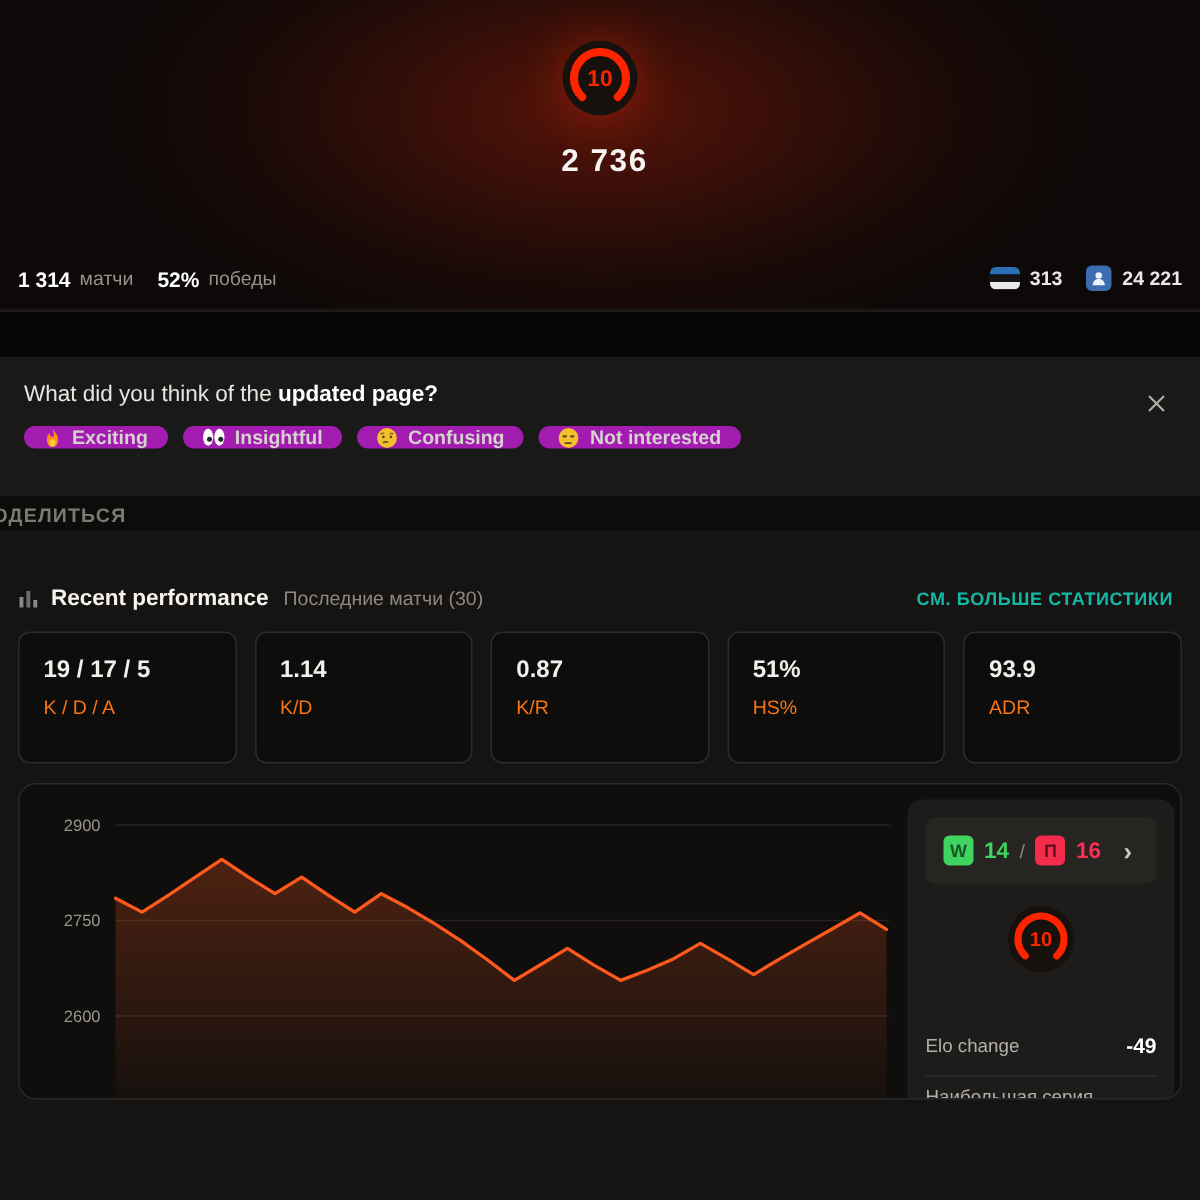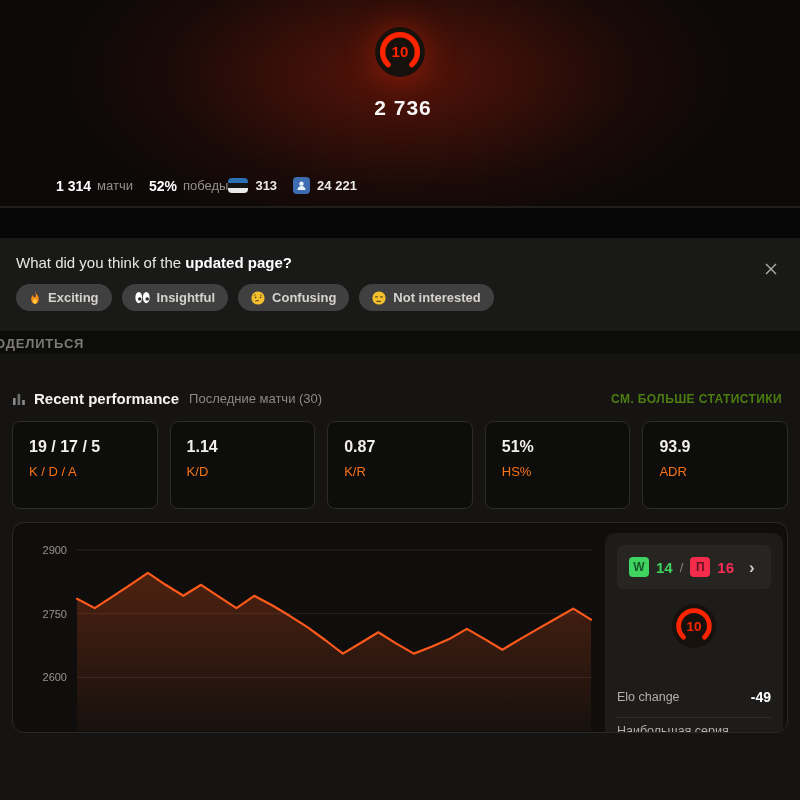--- a/index.html
+++ b/index.html
@@ -8,55 +8,55 @@
 
   
   .hero{position:relative;width:800px;height:206px;background:
         radial-gradient(ellipse 430px 210px at 50% 36%, rgba(158,30,10,.50), rgba(70,14,6,.22) 55%, rgba(0,0,0,0) 78%),
         #0d0908; border-bottom:1px solid #231b18;}
   .hero-badge{position:absolute;left:50%;top:26px;transform:translateX(-50%);
         filter:drop-shadow(0 0 16px rgba(255,45,0,.38));}
   .hero-elo{position:absolute;left:3px;top:96px;width:100%;text-align:center;
         font-size:21px;font-weight:bold;letter-spacing:1px;color:#f7f5f3;}
   .hero-bottom{position:absolute;left:0;right:0;bottom:12px;display:flex;
-        justify-content:flex-start;align-items:center;padding:0 12px;margin-left:44px;}
+        justify-content:space-between;align-items:center;padding:0 12px;}
   .hb-left,.hb-right{display:flex;align-items:center;gap:16px;}
   .stat-pair{display:flex;align-items:center;gap:6px;font-size:13px;}
   .stat-pair b{font-size:14px;color:#fff;}
   .stat-pair span{color:#94908b;}
   .rank{display:flex;align-items:center;gap:7px;font-size:13px;font-weight:bold;color:#eceae8;}
   .flag{width:20px;height:15px;border-radius:4px;overflow:hidden;display:block;}
   .rank-ico{width:17px;height:17px;border-radius:4px;background:#3d6db0;display:flex;
         align-items:center;justify-content:center;}
 
   
   .band{width:800px;height:30px;background:#060606;border-top:1px solid #1e1e1e;}
 
   
   .banner{position:relative;width:800px;height:94px;background:#191918;box-sizing:border-box;
         padding:16px 10px 0 16px;border-bottom:1px solid #0a0a0a;}
   .banner-title{font-size:15px;color:#e8e6e3;}
   .banner-title .bold{font-weight:bold;color:#fff;}
   .pills{display:flex;gap:10px;margin-top:13px;}
-  .pill{display:flex;align-items:center;gap:7px;height:27px;padding:0 13px;border-radius:14px;
-        background:#404040;border:none;cursor:pointer;font-family:inherit;
+  .pill{display:flex;align-items:center;gap:7px;height:15px;padding:0 13px;border-radius:14px;
+        background:#a21caf;border:none;cursor:pointer;font-family:inherit;
         font-size:13px;font-weight:bold;color:#d6d3cf;}
   .banner-close{position:absolute;right:18px;top:20px;background:none;border:none;cursor:pointer;padding:4px;}
 
   
   .share-strip{width:800px;height:22px;background:#0c0c0b;overflow:hidden;}
   .share-strip span{display:inline-block;margin-left:-5px;margin-top:4px;font-size:13px;
         font-weight:bold;color:#7d7974;letter-spacing:.8px;}
 
   
   .main{width:800px;height:448px;background:#151412;box-sizing:border-box;padding-top:36px;}
   .perf-head{display:flex;align-items:center;padding:0 12px;}
   .perf-title{font-size:15px;font-weight:bold;color:#f5f2ef;margin-left:8px;}
   .perf-sub{font-size:13px;color:#8d8882;margin-left:10px;}
-  .perf-link{margin-left:auto;font-size:12px;font-weight:bold;color:#4d7c0f;
+  .perf-link{margin-left:auto;font-size:12px;font-weight:bold;color:#14b8a6;
         letter-spacing:.4px;background:none;border:none;cursor:pointer;font-family:inherit;}
 
   .cards{display:flex;gap:12px;padding:14px 12px 0 12px;}
   .card{flex:1;height:88px;background:#0d0d0c;border:1px solid #2e2c29;border-radius:8px;
         box-sizing:border-box;padding:16px 0 0 16px;}
   .card .v{font-size:16px;font-weight:bold;color:#f2efec;}
   .card .l{font-size:13px;color:#f97316;margin-top:8px;}
 
   .chart-card{position:relative;margin:13px 12px 0 12px;height:211px;background:#0f0e0d;
         border:1px solid #2b2927;border-radius:12px;box-sizing:border-box;overflow:hidden;}

